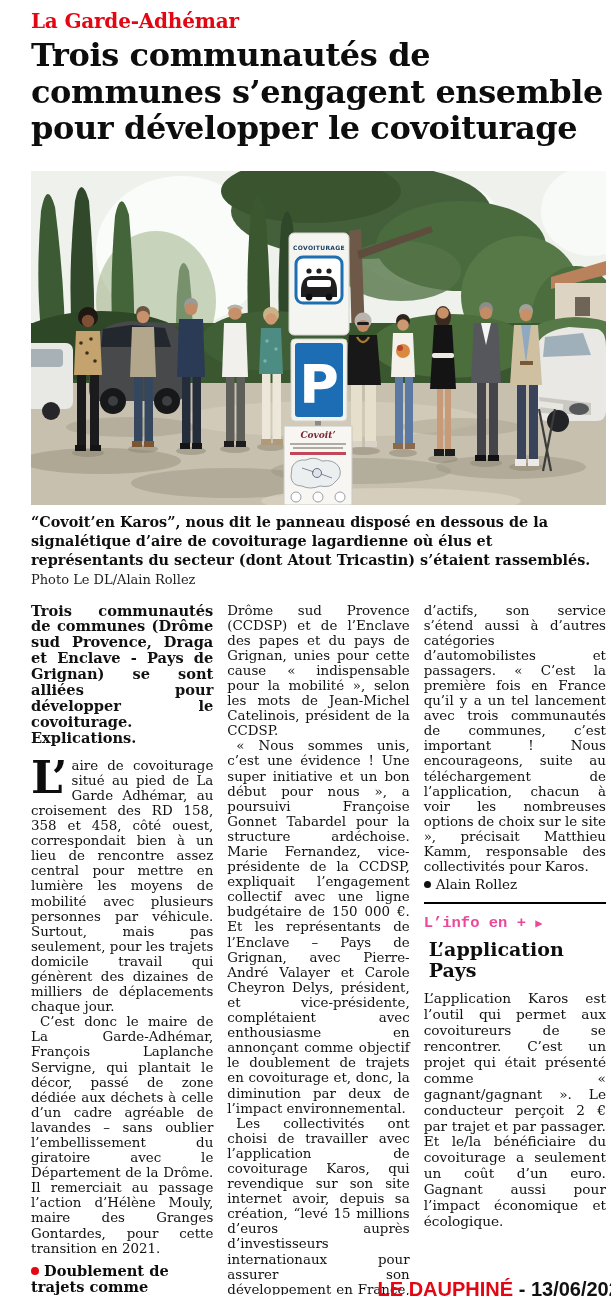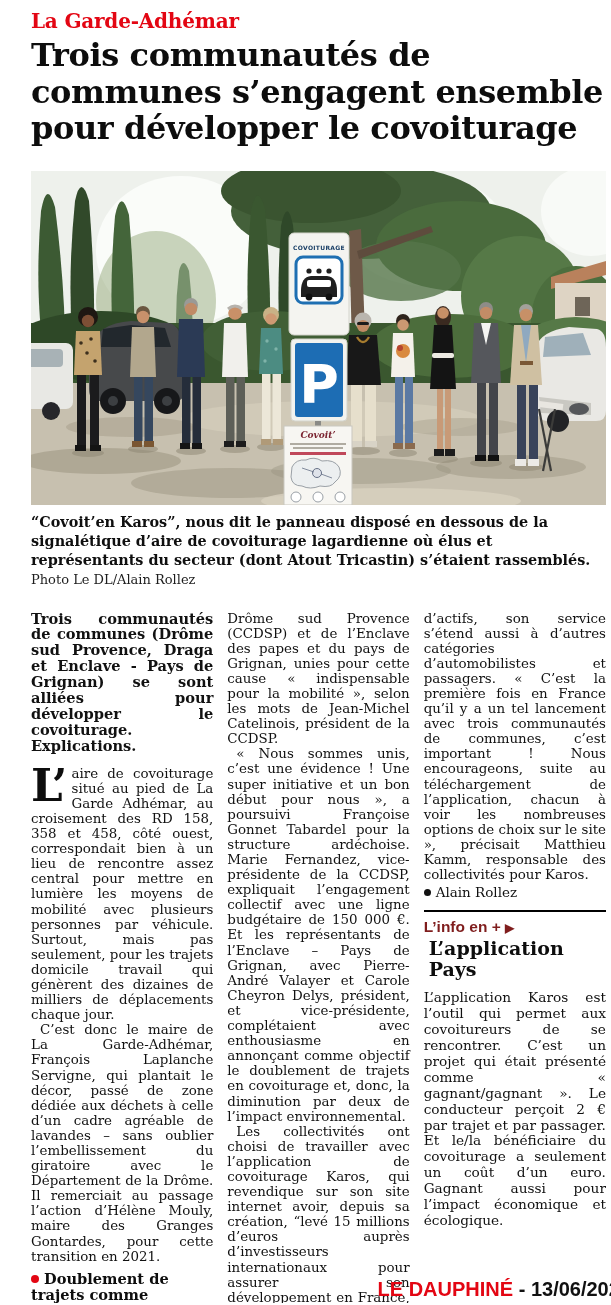--- a/index.html
+++ b/index.html
@@ -3,33 +3,33 @@
 <meta charset="utf-8">
 <style>
   html,body{margin:0;padding:0;background:#ffffff;}
   body{width:611px;height:1305px;overflow:hidden;font-family:"DejaVu Serif",serif;color:#111;}
   .page{position:relative;width:575px;height:1285px;padding:10px 31px;}
   .kicker{color:#e30613;font-weight:bold;font-size:20px;line-height:22px;letter-spacing:-0.2px;}
   .headline{margin:5px 0 0 0;font-size:32px;line-height:36.5px;font-weight:bold;color:#0d0d0d;letter-spacing:-0.4px;}
   .photo{margin:24px 0 0 0;width:575px;height:334px;overflow:hidden;background:#e8ece8;}
   .caption{margin:7px 0 0 0;font-size:14.4px;line-height:19px;font-weight:bold;color:#0f0f0f;text-align:left;}
   .credit{font-weight:normal;font-size:13px;color:#1d1d1d;}
-  .columns{display:flex;gap:14px;margin-top:22px;height:692px;overflow:hidden;}
+  .columns{display:flex;gap:14px;margin-top:14px;height:692px;overflow:hidden;}
   .col{width:183px;font-size:13.4px;line-height:15.1px;text-align:justify;hyphens:auto;-webkit-hyphens:auto;}
   .col p{margin:0;}
   .indent{text-indent:9px;}
   .lede{font-weight:bold;font-size:14.6px;line-height:15.9px;margin-bottom:12px !important;}
   .dropcap{float:left;font-weight:bold;font-size:45px;line-height:37px;padding:1px 4px 0 0;color:#0d0d0d;}
   .subhead{font-size:14.6px;line-height:16.5px;font-weight:bold;margin:7px 0 2px 0;text-align:left;color:#0d0d0d;}
   .bullet{display:inline-block;width:8px;height:8px;border-radius:50%;margin-right:5px;vertical-align:1px;}
   .bullet.red{background:#e30613;}
   .bullet.black{background:#111;width:7px;height:7px;}
   .byline{font-weight:normal;font-size:13.5px;margin-top:3px !important;text-align:left;}
   .infobox{border-top:2px solid #000;margin-top:10px;padding-top:6px;}
-  .infobox-label{font-family:Liberation Sans, sans-serif;font-weight:bold;font-size:15.5px;color:#7f1d1d;line-height:18px;}
+  .infobox-label{font-family:Liberation Mono, monospace;font-weight:bold;font-size:15.5px;color:#ec4899;line-height:27px;}
   .arrow-ic{font-size:12px;}
   .infobox-title{font-size:19px;font-weight:bold;margin:1px 0 10px 0;padding-left:5px;color:#0d0d0d;line-height:21px;}
   .infobox p{font-size:13.7px;line-height:15.9px;}
   .footer{position:absolute;right:6px;bottom:4px;font-family:"Liberation Sans",sans-serif;font-weight:bold;font-size:20px;white-space:nowrap;}
   .footer .brand{color:#e30613;}
   .footer .date{color:#111;}
 </style>
 </head>
 <body>
 

